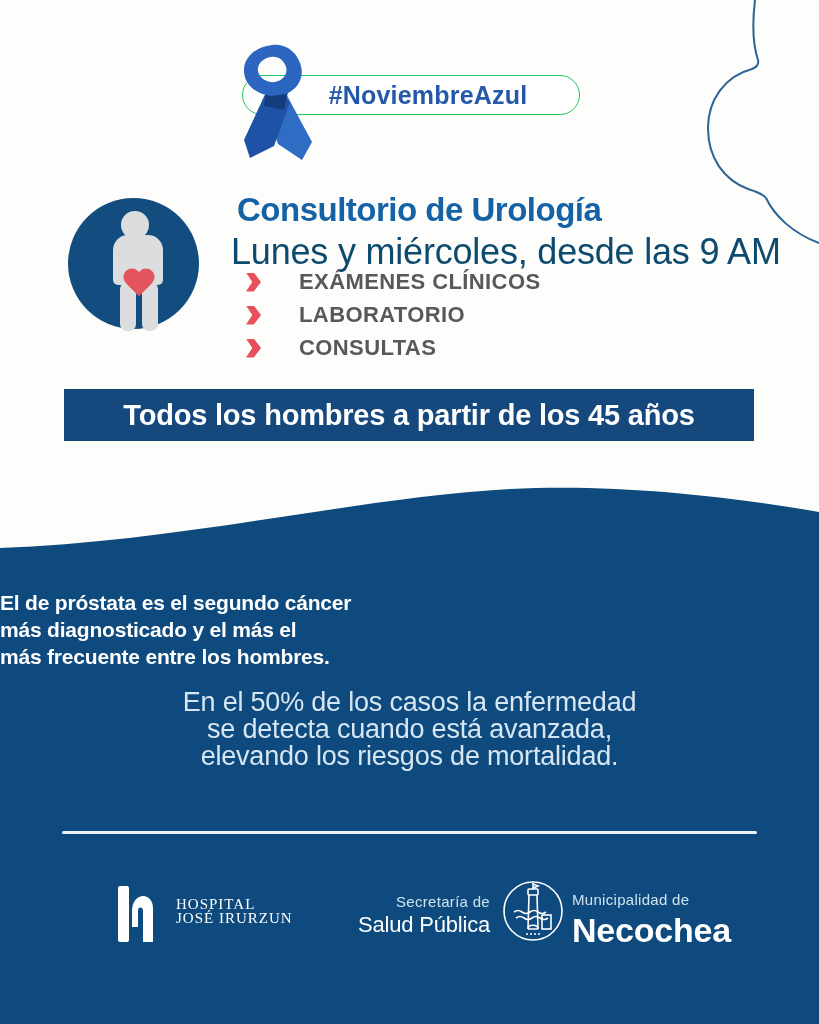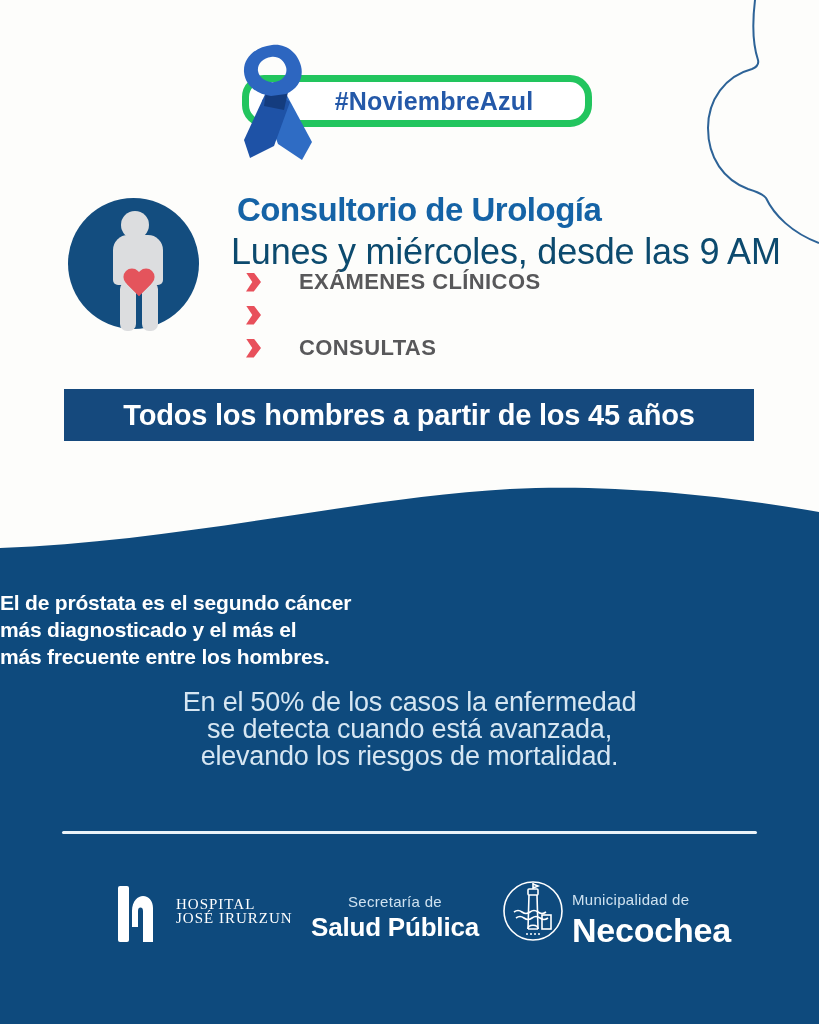--- a/index.html
+++ b/index.html
@@ -1,21 +1,21 @@
 <!DOCTYPE html>
 <html><head>
 <meta charset="utf-8">
 <style>
   html,body{margin:0;padding:0;}
   body{font-family:"Liberation Sans", sans-serif; background:#e9e9e9;}
   .canvas{position:relative; width:819px; height:1024px; background:#fdfdfb; overflow:hidden; margin:0 auto;}
 
   
   .pill{position:absolute; left:242px; top:75px; width:336px; height:38px;
-        background:#ffffff; border:7px solid #22c55e; border-radius:22px;
+        background:#ffffff; border:1px solid #22c55e; border-radius:22px;
         display:flex; align-items:center; justify-content:center; z-index:1;}
   .pill-text{font-size:25px; font-weight:700; color:#2458A8; letter-spacing:0.2px; padding-left:34px;}
   .ribbon-svg{position:absolute; left:238px; top:44px; z-index:2;}
 
   
   .cloud-svg{position:absolute; right:0; top:0;}
 
   
   .patient-circle{position:absolute; left:68px; top:198px; width:131px; height:131px;
         background:#134D7F; border-radius:50%;}
@@ -49,23 +49,23 @@
         font-size:21px; font-weight:700; color:#ffffff; line-height:27px; letter-spacing:-0.2px;}
   .stat-detail{position:absolute; left:0; top:689px; width:819px; text-align:center;
         font-size:27px; font-weight:400; color:#D6E6F2; line-height:27px; letter-spacing:-0.2px;}
 
   .divider{position:absolute; left:62px; top:831px; width:695px; height:3px; background:#EAF2F8; border-radius:2px;}
 
   
   .hospital-logo{position:absolute; left:116px; top:885px;}
   .hospital-text{position:absolute; left:176px; top:897px; color:#ffffff;
         font-family:"Liberation Serif", serif; font-size:15px; line-height:14px; letter-spacing:1px;}
-  .salud-block{position:absolute; left:300px; top:893px; width:190px; text-align:center; color:#ffffff;}
+  .salud-block{position:absolute; left:300px; top:893px; width:190px; text-align:right; color:#ffffff;}
   .salud-small{font-size:15px; color:#CFE2F0; letter-spacing:0.3px;}
-  .salud-big{font-size:26px; font-weight:700; margin-top:2px; letter-spacing:-0.2px;}
+  .salud-big{font-size:22px; font-weight:400; margin-top:2px; letter-spacing:-0.2px;}
   .muni-logo{position:absolute; left:502px; top:879px;}
   .muni-block{position:absolute; left:572px; top:891px; text-align:left; color:#ffffff;}
   .muni-small{font-size:15px; color:#CFE2F0; letter-spacing:0.3px;}
   .muni-big{font-size:34px; font-weight:700; margin-top:3px; letter-spacing:-0.2px;}
 </style>
 </head>
 <body>
 
 <div class="canvas">
 
@@ -100,20 +100,21 @@
   <div class="uro-title">Consultorio de Urología</div>
   <div class="uro-schedule">Lunes y miércoles, desde las 9 AM</div>
 
   <div class="service-list">
     <div class="service-item">
       <span class="arrow-bullet"></span>
       <span class="service-label">EXÁMENES CLÍNICOS</span>
     </div>
     <div class="service-item">
       <span class="arrow-bullet"></span>
+      <span class="service-label">LABORATORIO</span>
     </div>
     <div class="service-item">
       <span class="arrow-bullet"></span>
       <span class="service-label">CONSULTAS</span>
     </div>
   </div>
 
   <div class="banner">
     <span class="banner-text">Todos los hombres a partir de los 45 años</span>
   </div>

